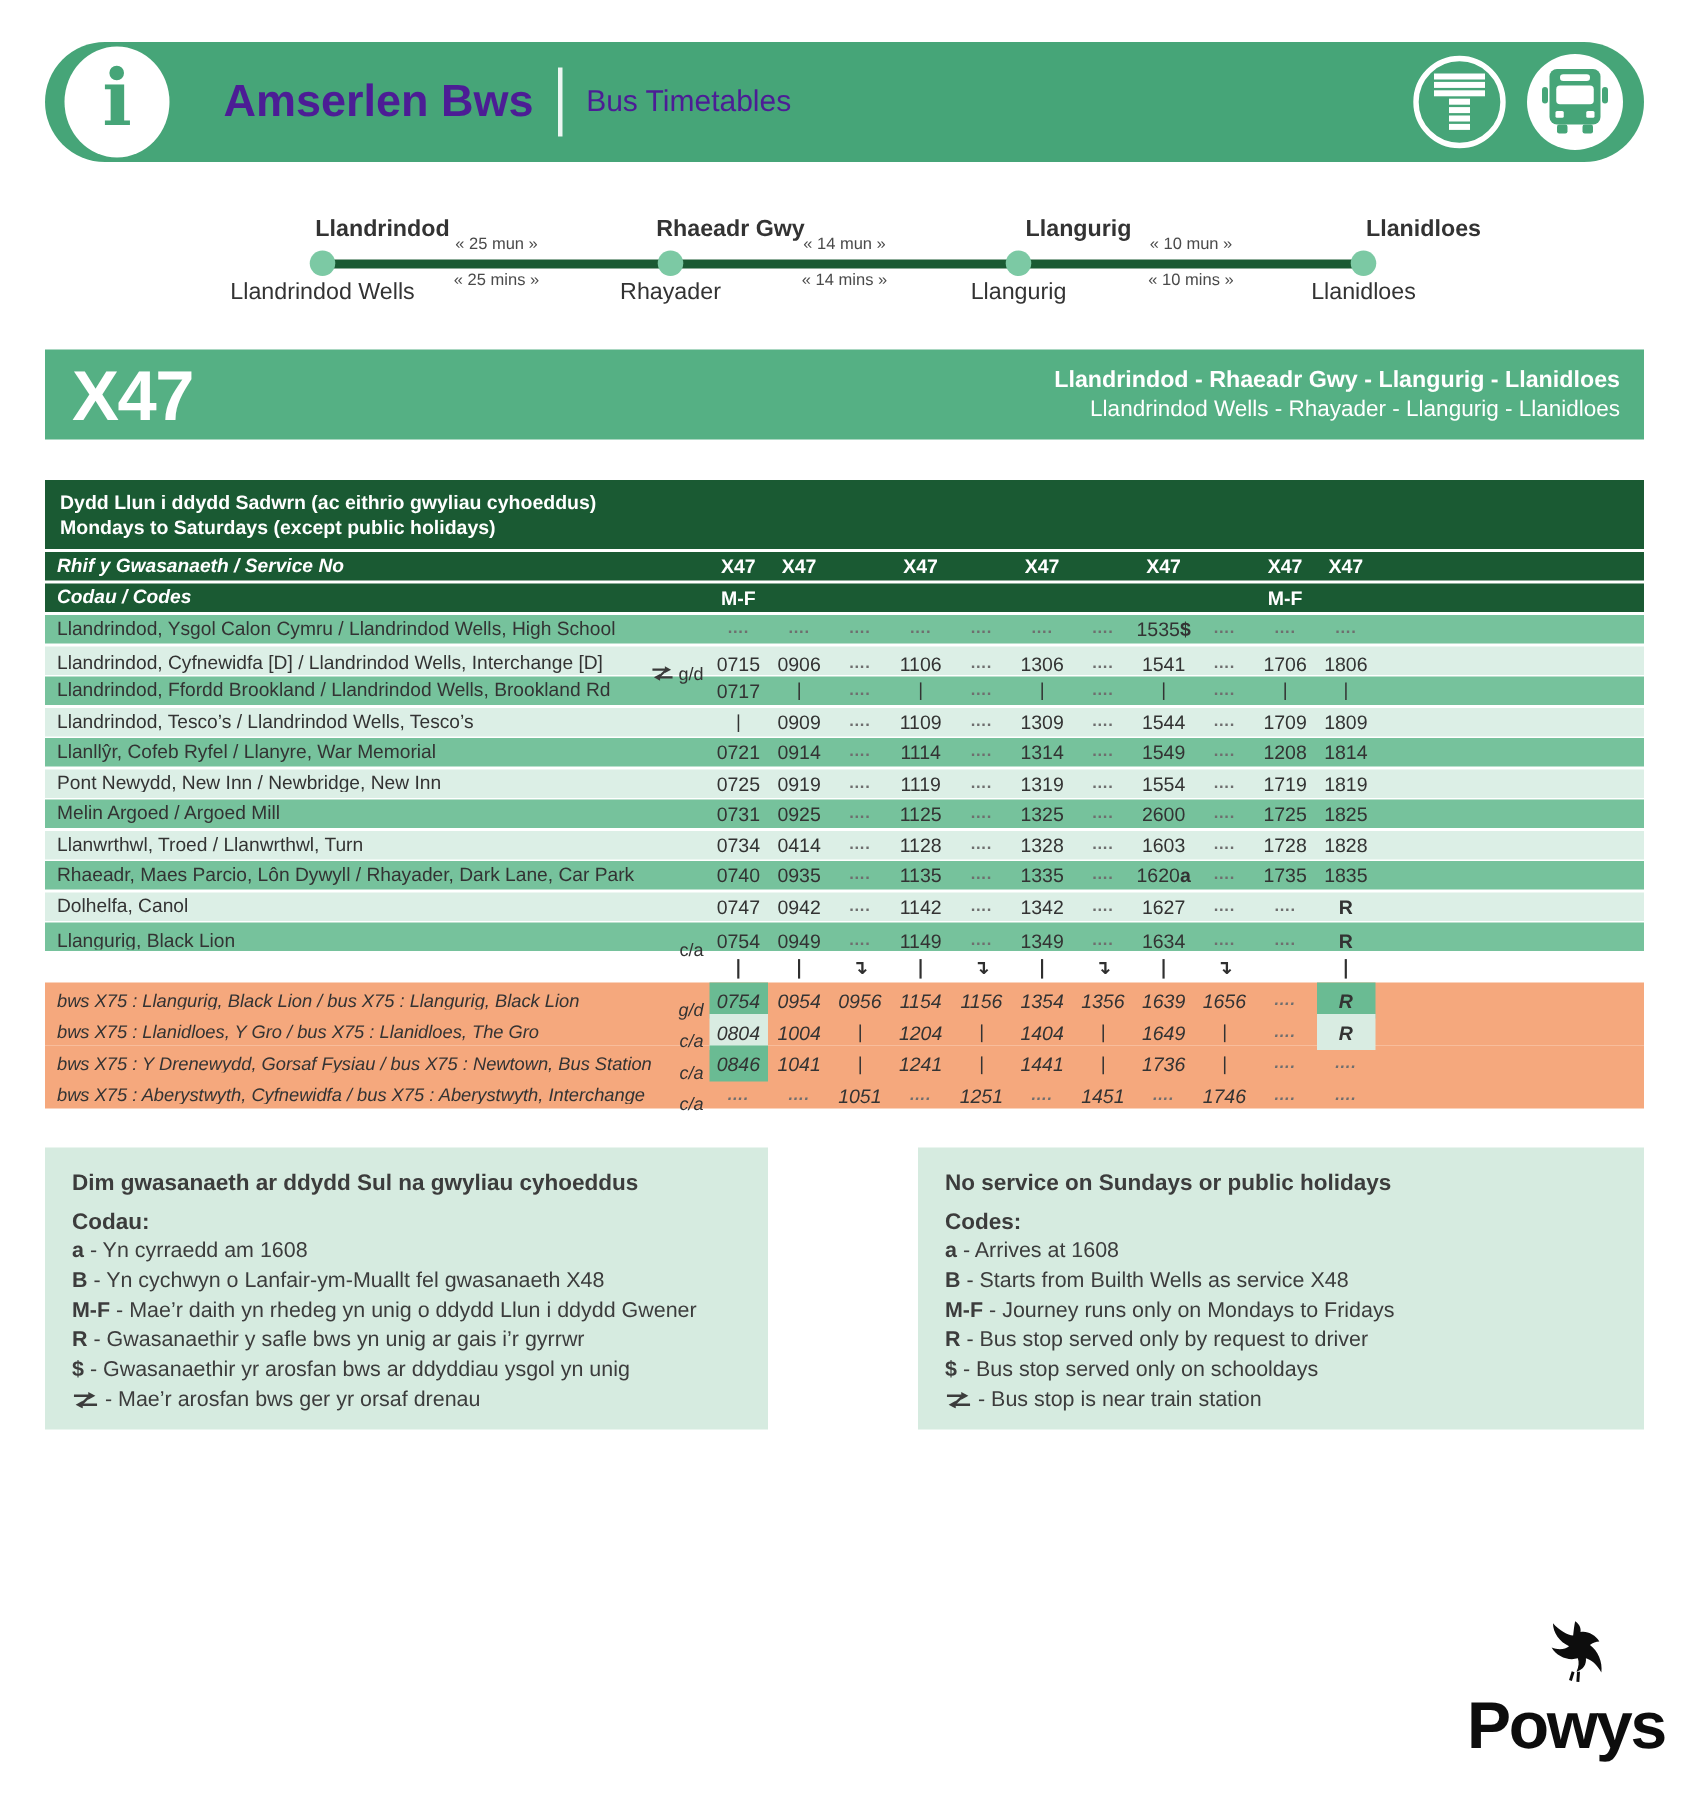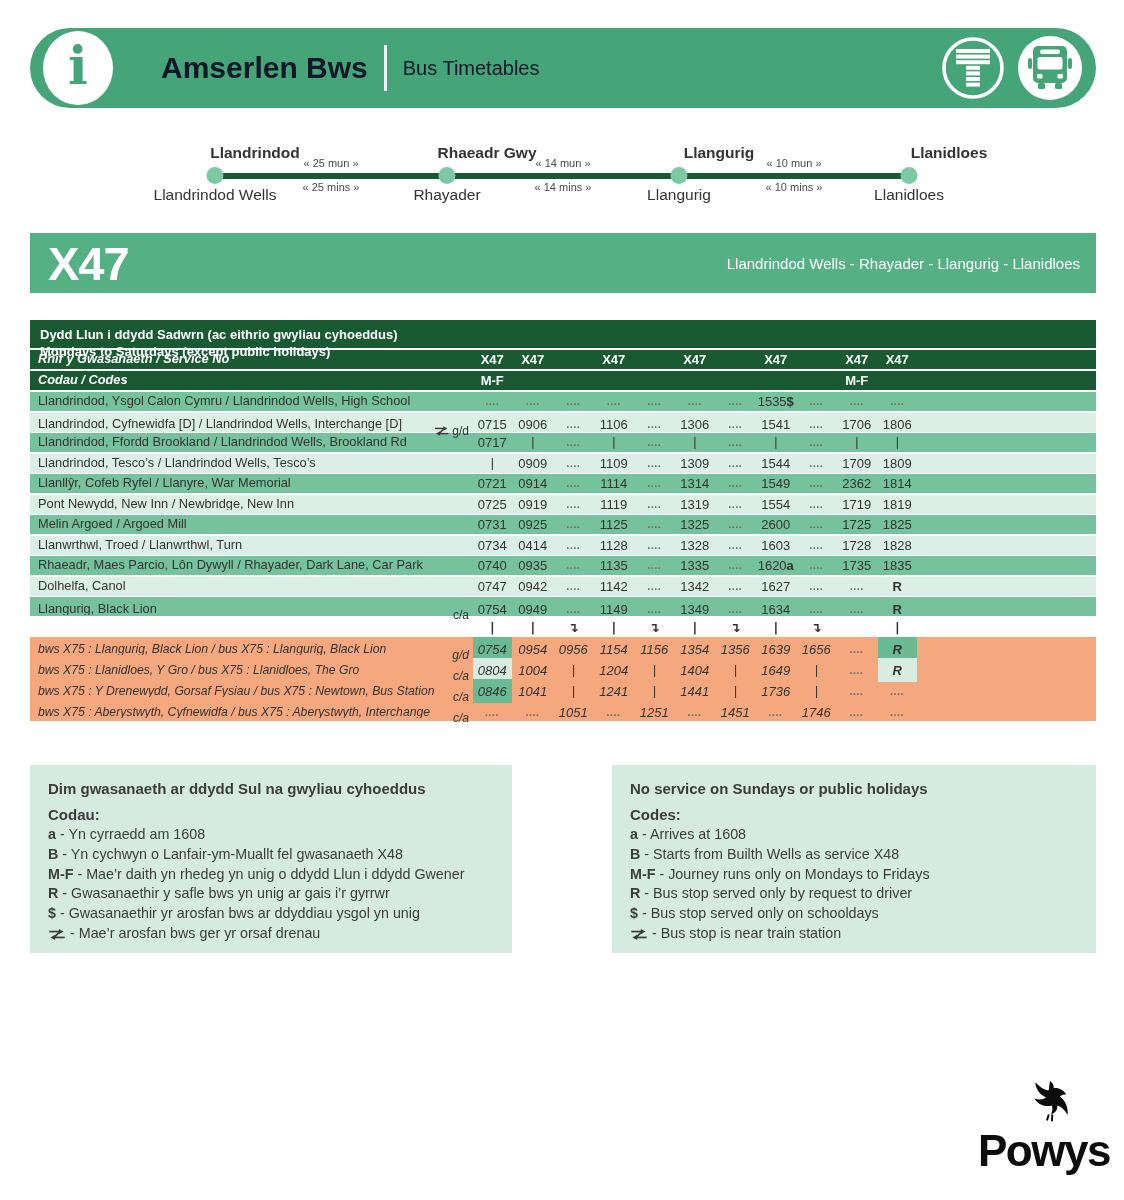--- a/index.html
+++ b/index.html
@@ -12,21 +12,21 @@
   .page{position:relative;width:1124px;height:1200px;background:#fff;
         font-family:"Liberation Sans",sans-serif;color:var(--text);overflow:hidden;}
 
   
   .banner{position:absolute;left:30px;top:28px;width:1066px;height:80px;
           background:var(--banner);border-radius:40px;display:flex;align-items:center;}
   .info-oval{width:70px;height:74px;background:#fff;border-radius:50%;
              margin-left:13px;display:flex;align-items:center;justify-content:center;flex:0 0 auto;}
   .info-oval span{font-family:"DejaVu Serif",serif;font-weight:700;font-size:52px;
                   color:var(--banner);line-height:1;margin-top:-4px;}
-  .titles{display:flex;align-items:center;gap:16px;margin-left:48px;color:#0f172a;white-space:nowrap;text-align:right;}
+  .titles{display:flex;align-items:center;gap:16px;margin-left:36px;color:#4c1d95;white-space:nowrap;text-align:right;}
   .t-cy{font-size:30px;font-weight:700;}
   .t-sep{width:3px;height:46px;background:rgba(255,255,255,.9);}
   .t-en{font-size:20px;font-weight:400;}
   .banner-icons{margin-left:auto;margin-right:12px;display:flex;gap:9px;align-items:center;}
 
   
   .route-diagram{position:absolute;left:0;top:140px;width:1124px;height:72px;}
   .route-line{position:absolute;left:215px;top:33px;width:694px;height:6px;background:var(--dark);}
   .rd{position:absolute;transform:translateX(-50%);white-space:nowrap;}
   .rd-cy{font-weight:700;font-size:15.5px;color:#333;top:4px;margin-left:40px;}
@@ -38,21 +38,21 @@
   
   .service-banner{position:absolute;left:30px;top:233px;width:1066px;height:60px;
                   background:var(--service);display:flex;align-items:center;color:#fff;}
   .service-no{font-size:47px;font-weight:700;margin-left:18px;letter-spacing:-1px;}
   .service-route{margin-left:auto;margin-right:16px;text-align:right;line-height:19px;}
   .r-cy{font-size:15.5px;font-weight:700;}
   .r-en{font-size:15px;font-weight:400;}
 
   
   .timetable{position:absolute;left:30px;top:320px;width:1066px;}
-  .days-band{background:var(--dark);color:#fff;height:28px;box-sizing:border-box;
+  .days-band{background:var(--dark);color:#fff;height:46px;box-sizing:border-box;
              padding:7px 0 0 10px;font-weight:700;font-size:13px;line-height:16.5px;margin-bottom:2px;}
   .trow{display:grid;grid-template-columns:404px 38px repeat(11,40.5px) 1fr;align-items:center;}
   .r-srv,.r-codes{background:var(--dark);height:19px;margin-bottom:2px;}
   .r-srv .tcell,.r-codes .tcell{color:#fff;}
   .r-data{height:19px;margin-bottom:1.5px;}
   .med{background:var(--row-med);} .pale{background:var(--row-pale);}
   .r-link{height:19.5px;background:#fff;margin-bottom:0;}
   .r-link .tcell{font-family:"DejaVu Sans",sans-serif;font-size:13px;font-weight:700;color:#2f2f2f;}
   .r-x75{height:21px;background:var(--orange);font-style:italic;}
   .tcell{text-align:center;font-size:13px;color:#333;line-height:1;}
@@ -150,20 +150,21 @@
         <div class="rd rd-mun" style="left: 563px; top: 17px;">« 14 mun »</div>
         <div class="rd rd-mins" style="left: 563px; top: 41px;">« 14 mins »</div>
         <div class="rd rd-mun" style="left: 794px; top: 17px;">« 10 mun »</div>
         <div class="rd rd-mins" style="left: 794px; top: 41px;">« 10 mins »</div>
       </div>
   </section>
 
   <section class="service-banner">
     <span class="service-no">X47</span>
     <div class="service-route">
+      <div class="r-cy">Llandrindod - Rhaeadr Gwy - Llangurig - Llanidloes</div>
       <div class="r-en">Llandrindod Wells - Rhayader - Llangurig - Llanidloes</div>
     </div>
   </section>
 
   <section class="timetable">
     <div class="days-band">
       <div>Dydd Llun i ddydd Sadwrn (ac eithrio gwyliau cyhoeddus)</div>
       <div>Mondays to Saturdays (except public holidays)</div>
     </div>
     <div id="grid">
@@ -277,21 +278,21 @@
           <div class="tcell code"></div>
           <div class="tcell ">0721</div>
           <div class="tcell ">0914</div>
           <div class="tcell dots">....</div>
           <div class="tcell ">1114</div>
           <div class="tcell dots">....</div>
           <div class="tcell ">1314</div>
           <div class="tcell dots">....</div>
           <div class="tcell ">1549</div>
           <div class="tcell dots">....</div>
-          <div class="tcell ">2362</div>
+          <div class="tcell ">1208</div>
           <div class="tcell ">1814</div>
           <div class="tcell "></div>
         </div>
         <div class="trow r-data pale">
           <div class="tcell lab">Pont Newydd, New Inn / Newbridge, New Inn</div>
           <div class="tcell code"></div>
           <div class="tcell ">0725</div>
           <div class="tcell ">0919</div>
           <div class="tcell dots">....</div>
           <div class="tcell ">1119</div>

